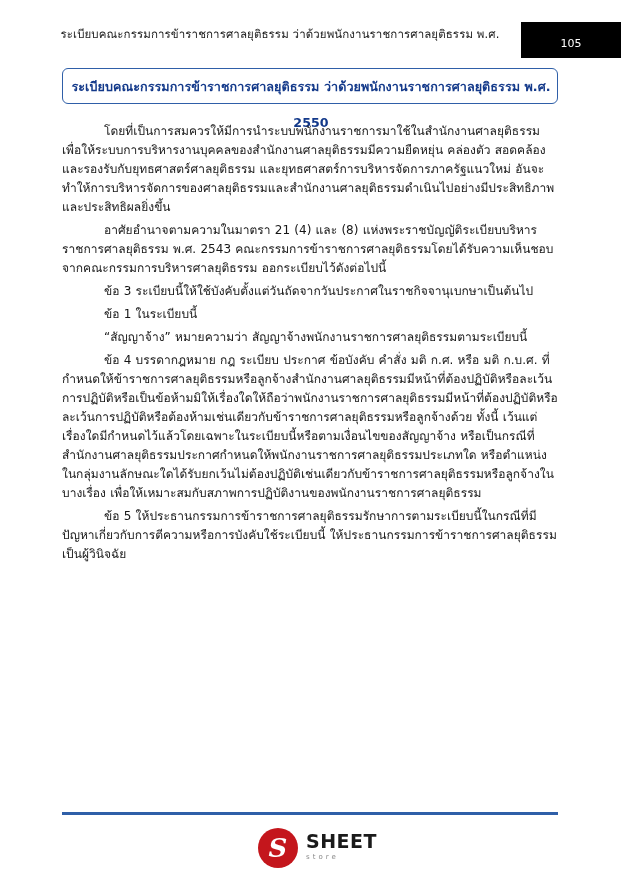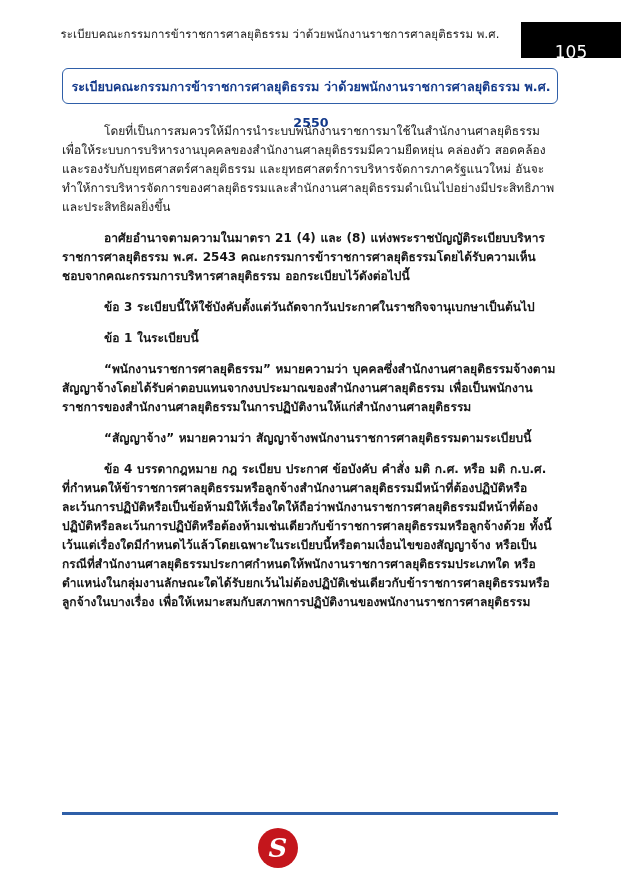--- a/index.html
+++ b/index.html
@@ -46,27 +46,27 @@
     position: absolute;
     right: 0;
     top: 0;
     width: 100px;
     height: 36px;
     background: #000000;
   }
   .page-number {
     position: absolute;
     right: 0;
-    top: 12px;
+    top: 4px;
     width: 100px;
     height: 36px;
     line-height: 36px;
     text-align: center;
     color: #ffffff;
-    font-size: 17px;
+    font-size: 11px;
   }
 
   
   .title-box {
     position: absolute;
     left: 62px;
     top: 68px;
     width: 496px;
     height: 36px;
     border: 1px solid #2f5fa8;
@@ -98,22 +98,21 @@
   .para {
     font-size: 12px;
     line-height: 19px;
     color: #161616;
     text-align: left;
     margin: 0 0 0 0;
     letter-spacing: 0.02px;
     word-spacing: 0.4px;
   }
   .para + .para {
-    margin-top: 12px;
-    font-weight: bold;
+    margin-top: 4px;
   }
   .indent {
     text-indent: 42px;
   }
 
   
   .footer-rule {
     position: absolute;
     left: 62px;
     top: 812px;
@@ -185,25 +184,29 @@
 
   <div class="title-box">
     <div class="title-box-text">ระเบียบคณะกรรมการข้าราชการศาลยุติธรรม ว่าด้วยพนักงานราชการศาลยุติธรรม พ.ศ. 2550</div>
   </div>
 
   <div class="body">
     <p class="para indent">โดยที่เป็นการสมควรให้มีการนำระบบพนักงานราชการมาใช้ในสำนักงานศาลยุติธรรมเพื่อให้ระบบการบริหารงานบุคคลของสำนักงานศาลยุติธรรมมีความยืดหยุ่น คล่องตัว สอดคล้องและรองรับกับยุทธศาสตร์ศาลยุติธรรม และยุทธศาสตร์การบริหารจัดการภาครัฐแนวใหม่ อันจะทำให้การบริหารจัดการของศาลยุติธรรมและสำนักงานศาลยุติธรรมดำเนินไปอย่างมีประสิทธิภาพและประสิทธิผลยิ่งขึ้น</p>
     <p class="para indent">อาศัยอำนาจตามความในมาตรา 21 (4) และ (8) แห่งพระราชบัญญัติระเบียบบริหารราชการศาลยุติธรรม พ.ศ. 2543 คณะกรรมการข้าราชการศาลยุติธรรมโดยได้รับความเห็นชอบจากคณะกรรมการบริหารศาลยุติธรรม ออกระเบียบไว้ดังต่อไปนี้</p>
     <p class="para indent">ข้อ 3 ระเบียบนี้ให้ใช้บังคับตั้งแต่วันถัดจากวันประกาศในราชกิจจานุเบกษาเป็นต้นไป</p>
     <p class="para indent">ข้อ 1 ในระเบียบนี้</p>
-    <p class="para indent">“พนักงานราชการศาลยุติธรรม” หมายความว่า บุคคลซึ่งสำนักงานศาลยุติธรรมจ้างตามสัญญาจ้างโดยได้รับค่าตอบแทนจากงบประมาณของสำนักงานศาลยุติธรรม เพื่อเป็นพนักงานราชการของสำนักงานศาลยุติธรรมในการปฏิบัติงานให้แก่สำนักงานศาลยุติธรรม</p>
     <p class="para indent">“สัญญาจ้าง” หมายความว่า สัญญาจ้างพนักงานราชการศาลยุติธรรมตามระเบียบนี้</p>
     <p class="para indent">ข้อ 4 บรรดากฎหมาย กฎ ระเบียบ ประกาศ ข้อบังคับ คำสั่ง มติ ก.ศ. หรือ มติ ก.บ.ศ. ที่กำหนดให้ข้าราชการศาลยุติธรรมหรือลูกจ้างสำนักงานศาลยุติธรรมมีหน้าที่ต้องปฏิบัติหรือละเว้นการปฏิบัติหรือเป็นข้อห้ามมิให้เรื่องใดให้ถือว่าพนักงานราชการศาลยุติธรรมมีหน้าที่ต้องปฏิบัติหรือละเว้นการปฏิบัติหรือต้องห้ามเช่นเดียวกับข้าราชการศาลยุติธรรมหรือลูกจ้างด้วย ทั้งนี้ เว้นแต่เรื่องใดมีกำหนดไว้แล้วโดยเฉพาะในระเบียบนี้หรือตามเงื่อนไขของสัญญาจ้าง หรือเป็นกรณีที่สำนักงานศาลยุติธรรมประกาศกำหนดให้พนักงานราชการศาลยุติธรรมประเภทใด หรือตำแหน่งในกลุ่มงานลักษณะใดได้รับยกเว้นไม่ต้องปฏิบัติเช่นเดียวกับข้าราชการศาลยุติธรรมหรือลูกจ้างในบางเรื่อง เพื่อให้เหมาะสมกับสภาพการปฏิบัติงานของพนักงานราชการศาลยุติธรรม</p>
+    <p class="para indent">ข้อ 5 ให้ประธานกรรมการข้าราชการศาลยุติธรรมรักษาการตามระเบียบนี้ในกรณีที่มีปัญหาเกี่ยวกับการตีความหรือการบังคับใช้ระเบียบนี้ ให้ประธานกรรมการข้าราชการศาลยุติธรรมเป็นผู้วินิจฉัย</p>
   </div>
 
   <div class="footer-rule"></div>
   <div class="footer-logo">
     <div class="logo-mark">
       <div class="s">S</div>
     </div>
+    <div class="logo-text">
+      <div class="logo-word">SHEET</div>
+      <div class="logo-sub">store</div>
+    </div>
   </div>
 
 </div>
 
 </body></html>

